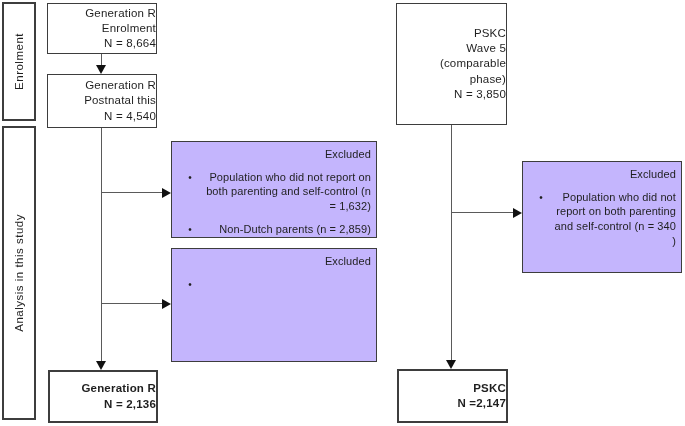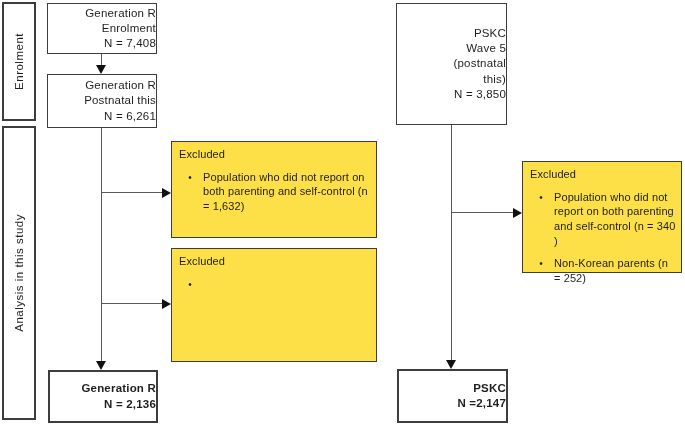--- a/index.html
+++ b/index.html
@@ -46,25 +46,25 @@
   .vtext {
     writing-mode: vertical-rl;
     transform: rotate(180deg);
     font-size: 11.5px;
     letter-spacing: 0.5px;
     white-space: nowrap;
   }
   .excluded {
     position: absolute;
     border: 1.6px solid var(--border, #3d3d3d);
-    background: #fde047;
+    background: #c4b5fd;
     font-size: 11px;
     line-height: 1.33;
     padding: 5px 5px 4px 7px;
-    text-align: left;
+    text-align: right;
     letter-spacing: 0.1px;
   }
   .excl-title { margin-bottom: 1px; }
   .excl-item { display: flex; align-items: flex-start; margin-top: 8px; }
   .bullet {
     flex: 0 0 10px;
     margin-left: 6px;
     margin-right: 8px;
     text-align: center;
   }
@@ -93,71 +93,71 @@
   <div class="sidebar-box" style="left:2px; top:2px; width:34px; height:119px;">
     <span class="vtext">Enrolment</span>
   </div>
   <div class="sidebar-box" style="left:2px; top:126px; width:34px; height:294px;">
     <span class="vtext">Analysis in this study</span>
   </div>
 
   <div class="node" style="left:47px; top:3px; width:110px; height:51px;">
     <div>Generation R</div>
     <div>Enrolment</div>
-    <div>N = 7,408</div>
+    <div>N = 8,664</div>
   </div>
 
   <div class="node" style="left:47px; top:74px; width:110px; height:54px;">
     <div>Generation R</div>
     <div>Postnatal this</div>
-    <div>N = 6,261</div>
+    <div>N = 4,540</div>
   </div>
 
   <div class="node bold" style="left:48px; top:370px; width:110px; height:53px;">
     <div>Generation R</div>
     <div>N = 2,136</div>
   </div>
 
   <div class="node" style="left:396px; top:3px; width:111px; height:122px;">
     <div>PSKC</div>
     <div>Wave 5</div>
-    <div>(postnatal</div>
-    <div>this)</div>
+    <div>(comparable</div>
+    <div>phase)</div>
     <div>N = 3,850</div>
   </div>
 
   <div class="node bold" style="left:397px; top:369px; width:111px; height:54px;">
     <div>PSKC</div>
     <div>N =2,147</div>
   </div>
 
   <div class="excluded" style="left:171px; top:141px; width:206px; height:97px;">
     <div class="excl-title">Excluded</div>
     <div class="excl-item">
       <span class="bullet"></span>
       <span class="excl-text">Population who did not report on both parenting and self-control (n = 1,632)</span>
+    </div>
+    <div class="excl-item">
+      <span class="bullet"></span>
+      <span class="excl-text">Non-Dutch parents (n = 2,859)</span>
     </div>
   </div>
 
   <div class="excluded" style="left:171px; top:248px; width:206px; height:114px;">
     <div class="excl-title">Excluded</div>
     <div class="excl-item">
       <span class="bullet"></span>
     </div>
   </div>
 
   <div class="excluded" style="left:522px; top:161px; width:160px; height:112px;">
     <div class="excl-title">Excluded</div>
     <div class="excl-item">
       <span class="bullet"></span>
       <span class="excl-text">Population who did not report on both parenting and self-control (n = 340 )</span>
-    </div>
-    <div class="excl-item">
-      <span class="bullet"></span>
-      <span class="excl-text">Non-Korean parents (n = 252)</span>
     </div>
   </div>
 
   <div class="vline" style="left:101px; top:54px; height:12px;"></div>
   <div class="arrow-down" style="left:96px; top:65px;"></div>
 
   <div class="vline" style="left:101px; top:128px; height:233px;"></div>
   <div class="arrow-down" style="left:96px; top:361px;"></div>
 
   <div class="hline" style="left:102px; top:192px; width:60px;"></div>

